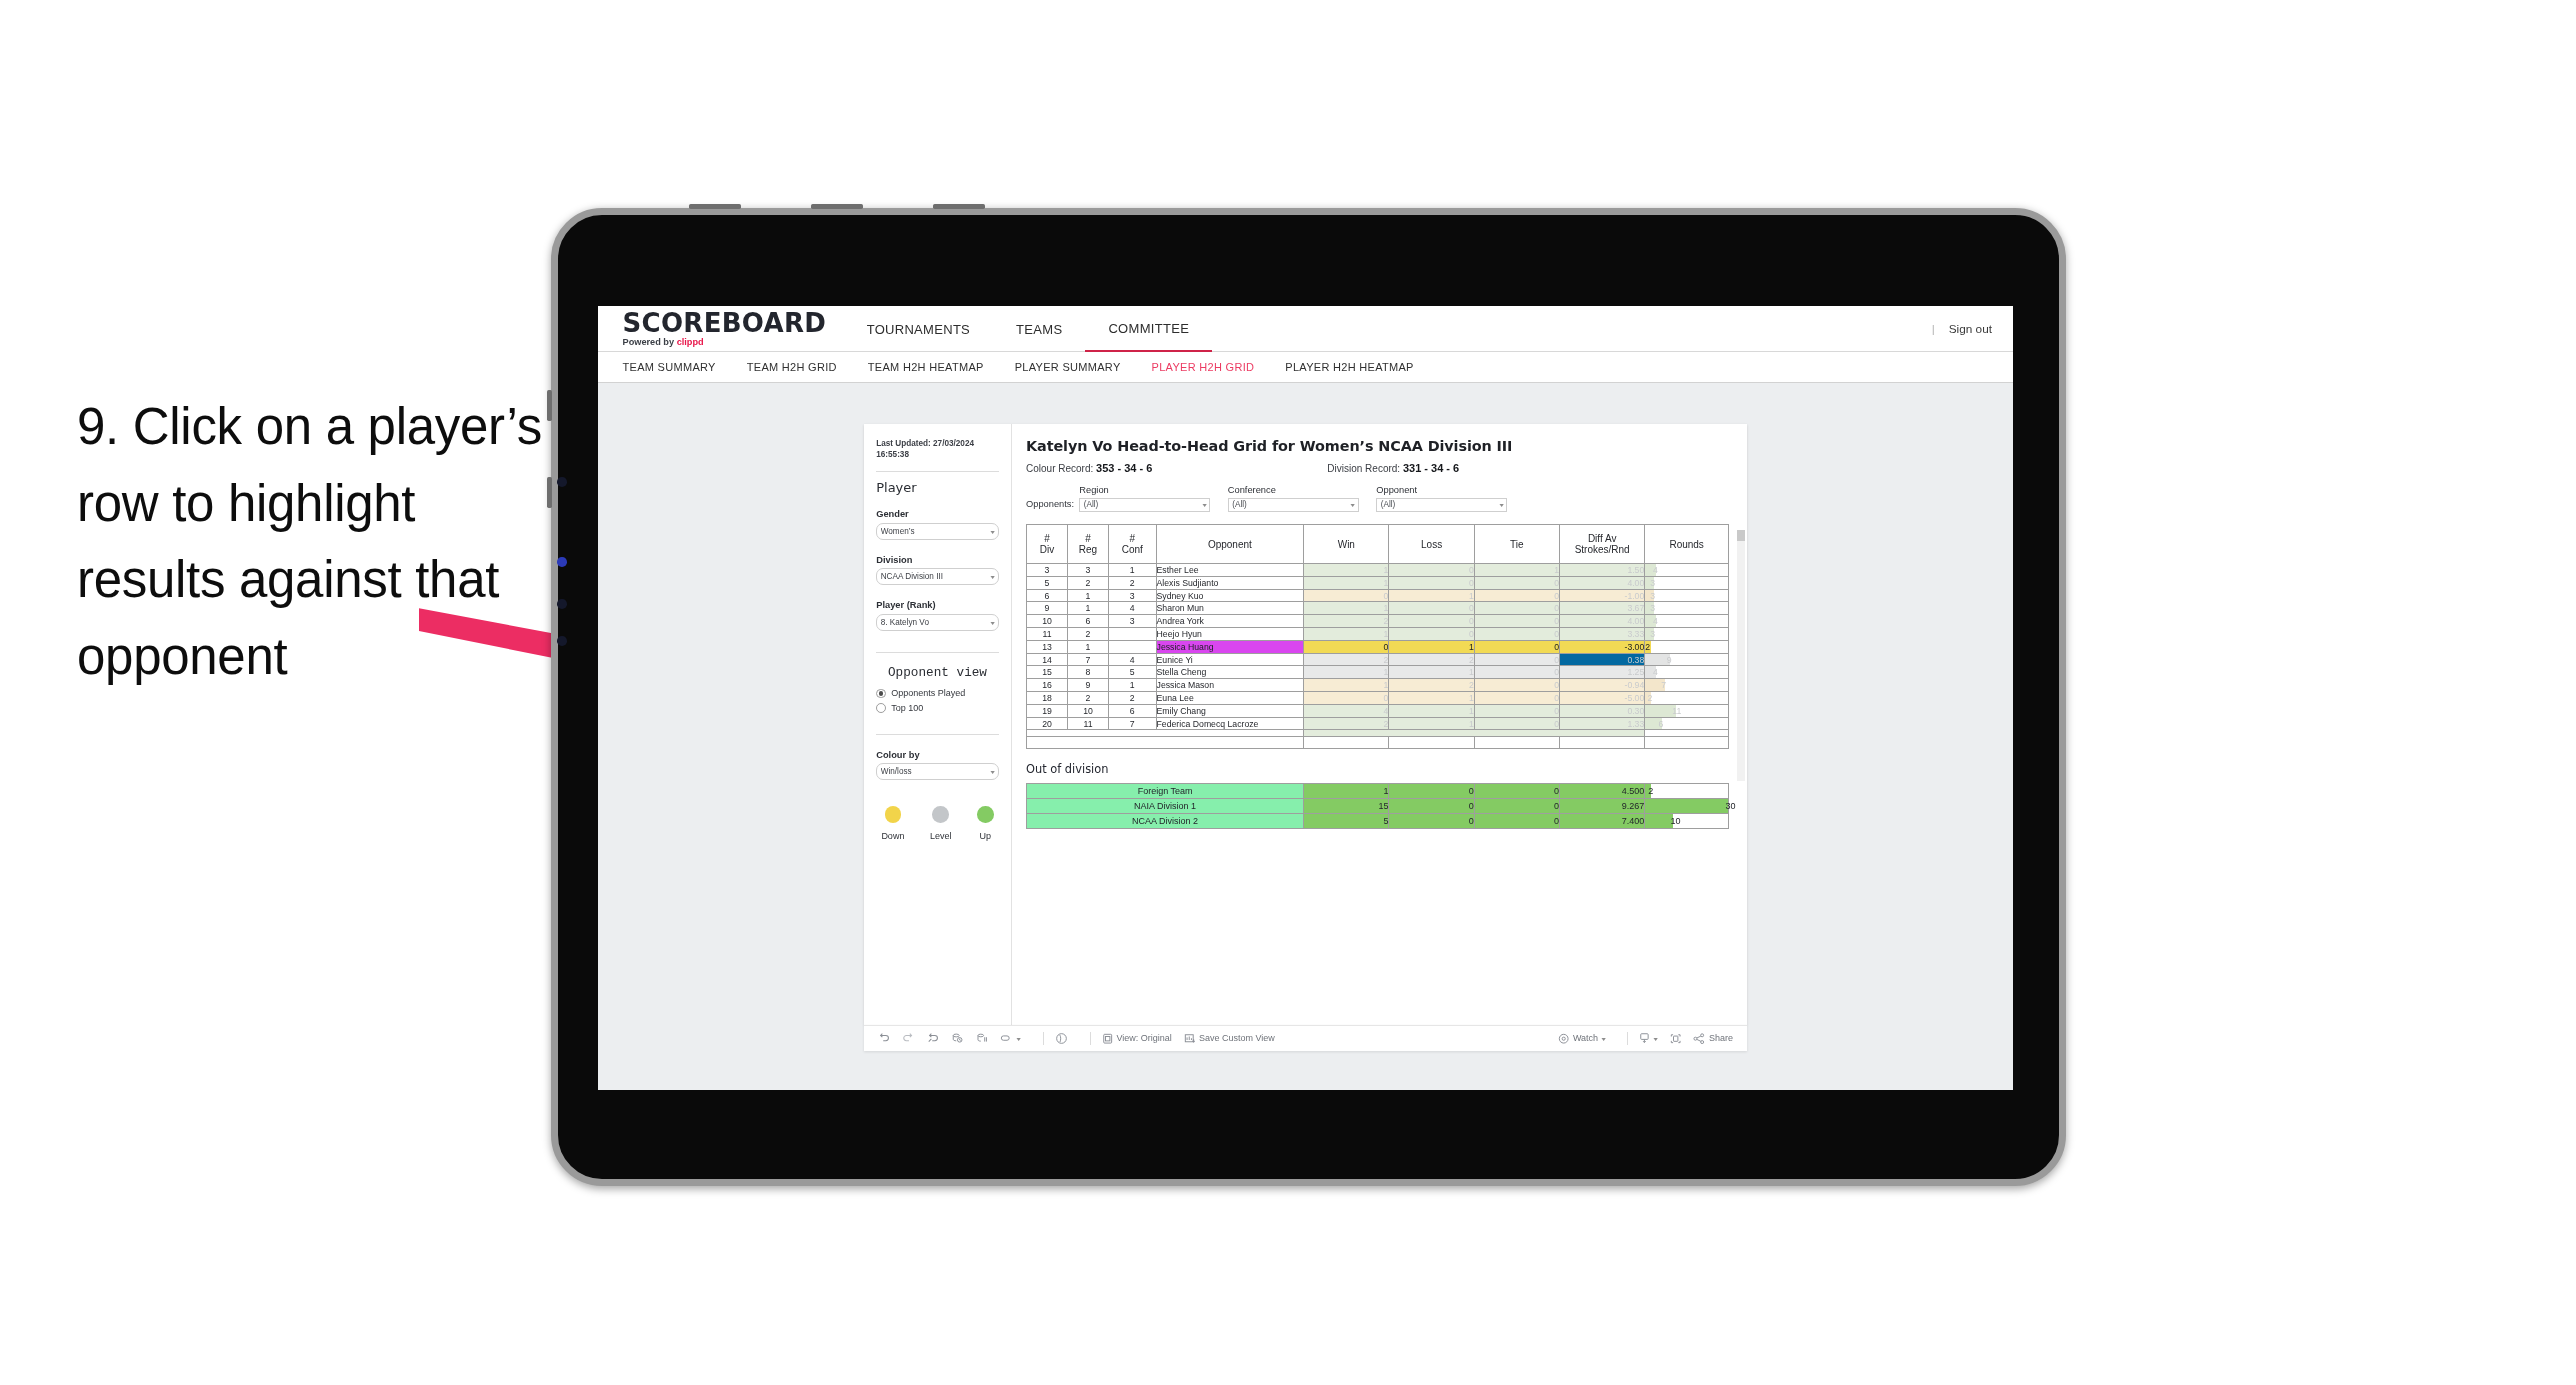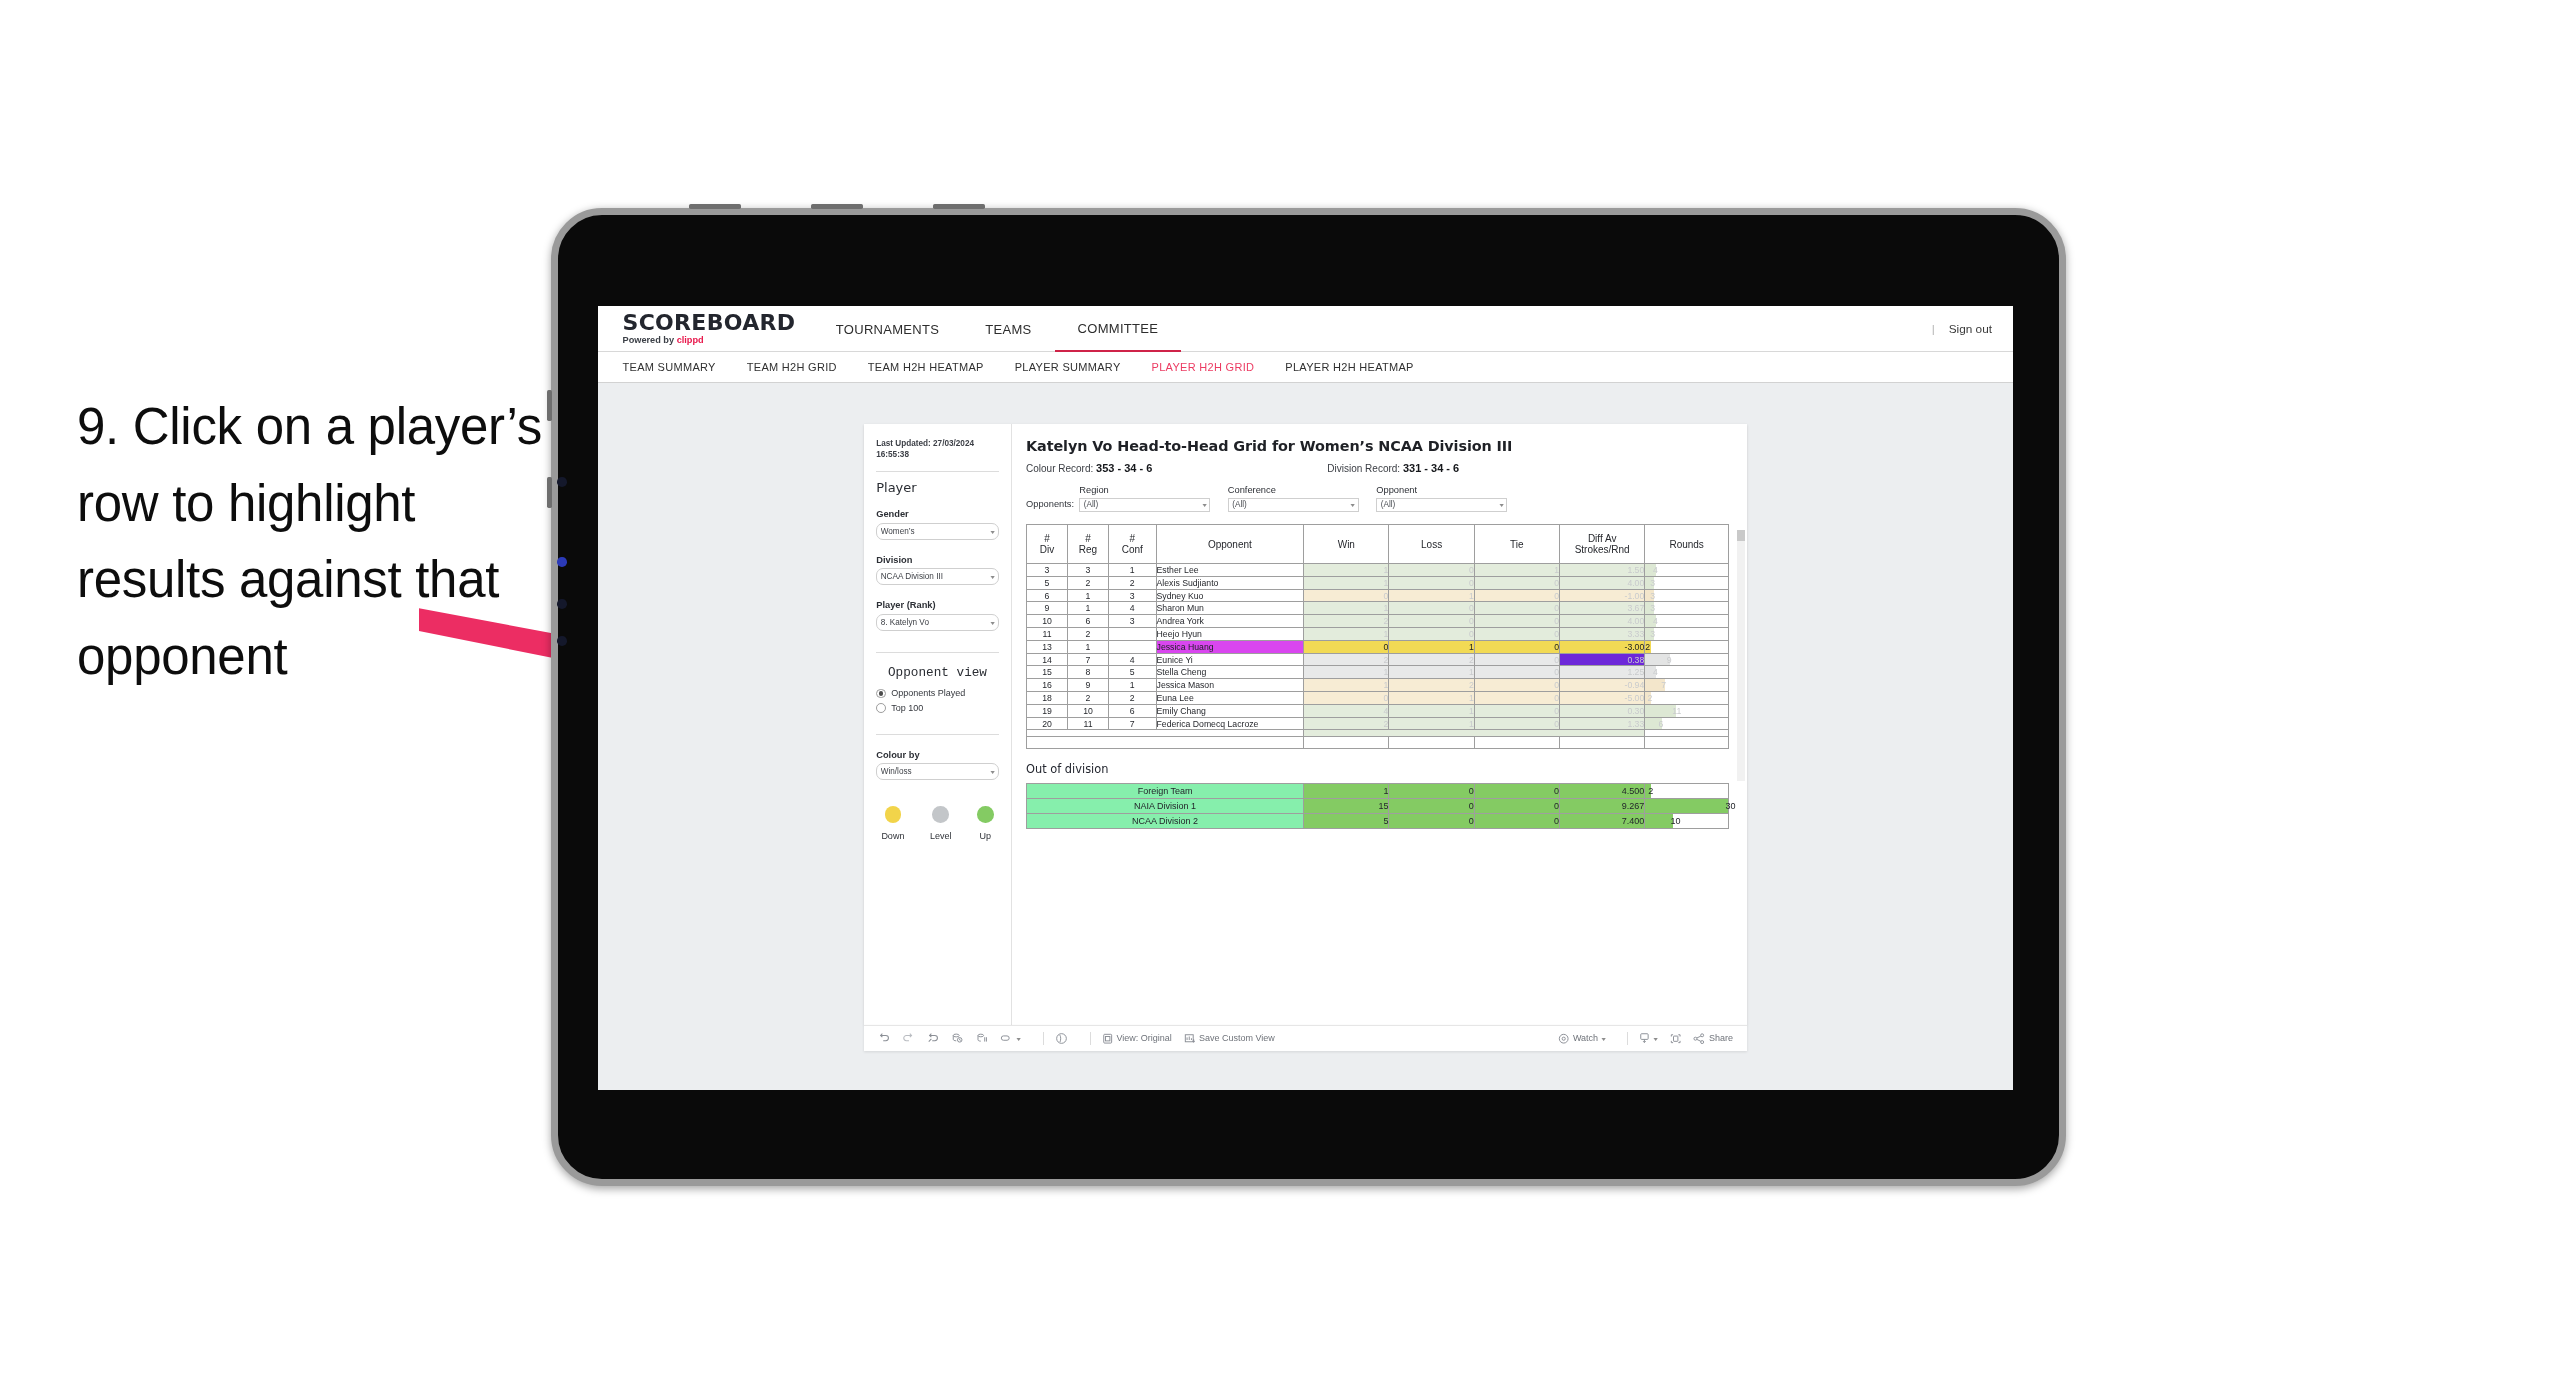--- a/index.html
+++ b/index.html
@@ -36,21 +36,21 @@
   #screen{
     position:absolute;left:598px;top:306px;width:1415px;height:784px;
     background:#eceef0;overflow:hidden;
     font-family:"Liberation Sans", sans-serif;
   }
 
   
   #topnav{height:45px;background:#ffffff;display:flex;align-items:center;
           border-bottom:0.9px solid #d8d8d8;position:relative;}
   .brand{padding:0 17.5px 0 24.5px;line-height:1;}
-  .brand .b1{font-size:22px;font-weight:700;letter-spacing:0.3px;color:#23262e;
+  .brand .b1{font-size:26px;font-weight:700;letter-spacing:0.3px;color:#23262e;
              font-family:"DejaVu Sans", sans-serif;}
   .brand .b2{font-size:9.2px;color:#3b3f46;margin-top:1.7px;font-weight:600;}
   .brand .b2 em{font-style:normal;color:#e8174b;font-weight:700;}
   .topnav-item{font-size:13px;color:#2d2d2d;letter-spacing:0.3px;
                padding:15px 23px 14px;cursor:pointer;}
   .topnav-item.active{border-bottom:2.6px solid #cf2348;}
   .signout{position:absolute;right:21px;top:0;height:45px;display:flex;
            align-items:center;gap:14px;font-size:11.8px;color:#3a3a3a;}
   .signout .bar{color:#b5b5b5;}
 
@@ -413,21 +413,21 @@
                 <td class="rnd"><span class="rndbar" style="width: 6.66667%;"></span><span class="rndnum">2</span></td>
               </tr>
               <tr>
                 <td class="n">14</td>
                 <td class="n">7</td>
                 <td class="n">4</td>
                 <td class="name">Eunice Yi</td>
                 <td class="val" style="background:#e8e9e9;color:#c9cbcd;">2</td>
                 <td class="val" style="background:#e8e9e9;color:#c9cbcd;">2</td>
                 <td class="val" style="background:#e8e9e9;color:#c9cbcd;">0</td>
-                <td class="val" style="background:#6d28d9;color:#c9cbcd;">0.38</td>
+                <td class="val" style="background:#0369a1;color:#c9cbcd;">0.38</td>
                 <td class="rnd" style="background:#fff;"><span class="rndbar" style="width: 30%; background: rgb(227, 228, 228);"></span><span class="rndnum" style="color: rgb(201, 203, 205); margin-left: 26%;">9</span></td>
               </tr>
               <tr>
                 <td class="n">15</td>
                 <td class="n">8</td>
                 <td class="n">5</td>
                 <td class="name">Stella Cheng</td>
                 <td class="val" style="background:#e8e9e9;color:#c9cbcd;">1</td>
                 <td class="val" style="background:#e8e9e9;color:#c9cbcd;">1</td>
                 <td class="val" style="background:#e8e9e9;color:#c9cbcd;">0</td>

